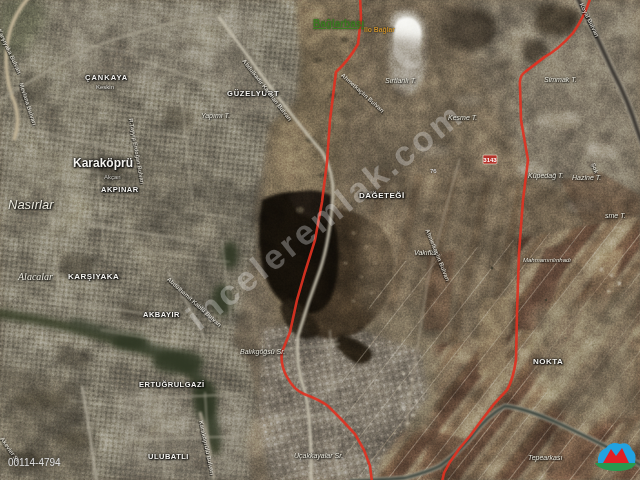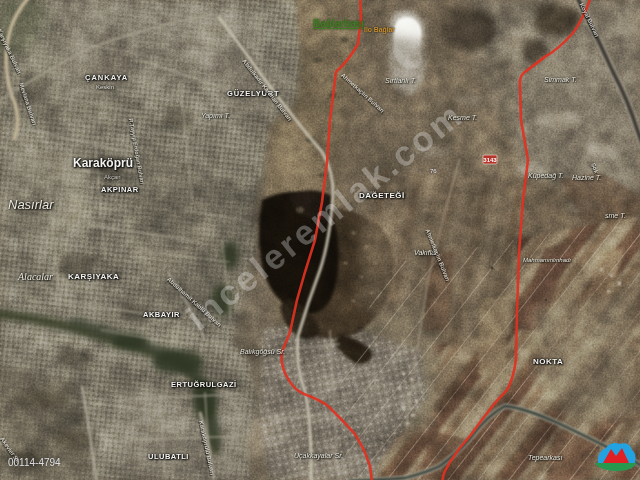--- a/index.html
+++ b/index.html
@@ -312,21 +312,21 @@
 <div class="lab" style="left:54px;top:185px;font-size:7.5px;letter-spacing:0.5px;padding-left:47px;">AKPINAR</div>
 
 <div class="hill" style="left:8px;top:197px;font-size:13px;">Nasırlar</div>
 
 <div class="hill" style="left:18px;top:271px;font-size:10px;font-family:Liberation Serif, serif;">Alacalar</div>
 
 <div class="lab" style="left:68px;top:272px;font-size:8px;letter-spacing:0.5px;">KARŞIYAKA</div>
 
 <div class="lab" style="left:143px;top:310px;font-size:7.5px;letter-spacing:0.5px;">AKBAYIR</div>
 
-<div class="lab" style="left:139px;top:380px;font-size:7.5px;letter-spacing:0.5px;padding-left:32px;">ERTUĞRULGAZİ</div>
+<div class="lab" style="left:139px;top:380px;font-size:7.5px;letter-spacing:0.5px;">ERTUĞRULGAZİ</div>
 
 <div class="lab" style="left:148px;top:452px;font-size:7.5px;letter-spacing:0.5px;">ULUBATLI</div>
 
 <div class="lab" style="left:359px;top:191px;font-size:8px;letter-spacing:0.5px;">DAĞETEĞİ</div>
 
 <div class="lab" style="left:533px;top:357px;font-size:8px;letter-spacing:0.5px;">NOKTA</div>
 
 <div class="hill" style="left:385px;top:77px;">Sırtlanlı T.</div>
 
 <div class="hill" style="left:448px;top:114px;">Kesme T.</div>

